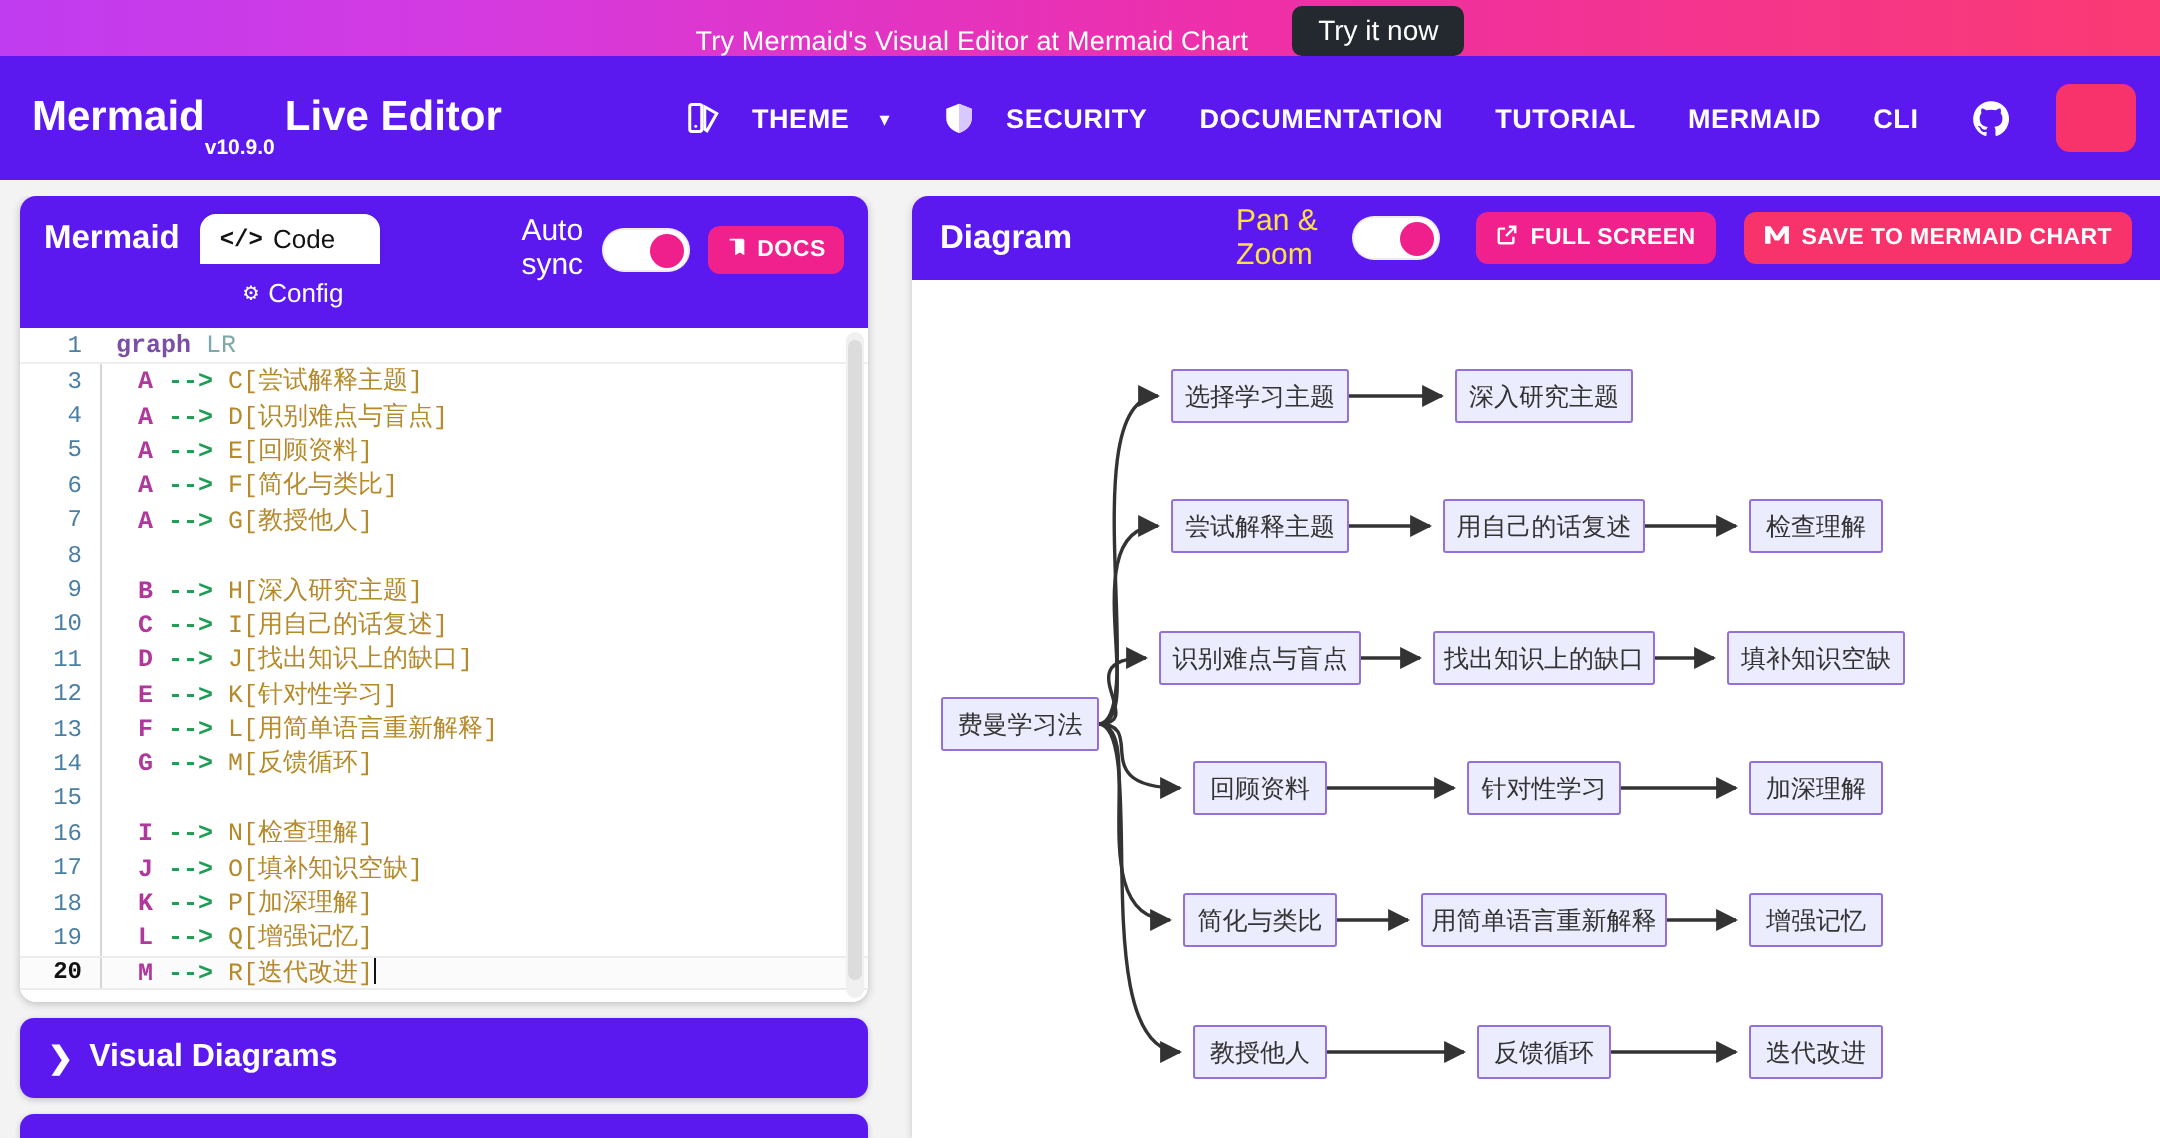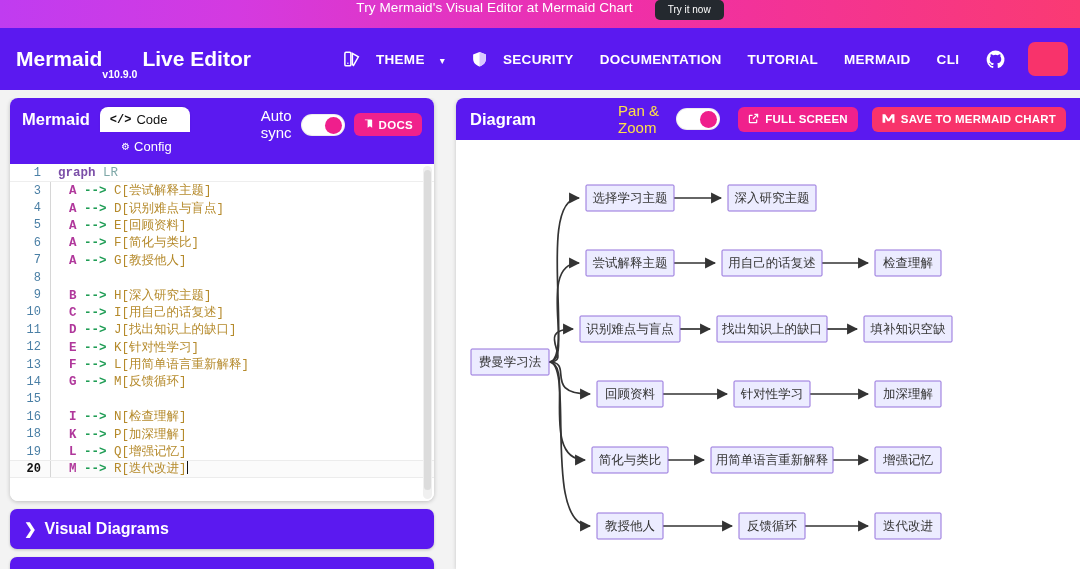--- a/index.html
+++ b/index.html
@@ -7,30 +7,30 @@
     width: 1080px; height: 569px;
     overflow: hidden;
     background: #f5f5f5;
     font-family: "Liberation Sans", sans-serif;
   }
 
   
   #promo-banner {
     height: 28px;
     background: linear-gradient(90deg, #c03cf0 0%, #d43ae0 22%, #ef2fa8 58%, #fa3a73 100%);
-    display: flex; align-items: flex-start; justify-content: center;
+    display: flex; align-items: flex-end; justify-content: center;
     gap: 22px;
     position: relative;
   }
   #promo-banner .promo-text {
     color: #ffffff; font-size: 13.5px; letter-spacing: .1px;
   }
   #promo-banner .promo-btn {
     background: #24292f; color: #ffffff;
-    font-size: 10px;
+    font-size: 14px;
     padding: 4px 13px 5px;
     border-radius: 5px;
     border: none;
     cursor: pointer;
     font-family: "Liberation Sans", sans-serif;
   }
 
   
   #navbar {
     height: 62px;
@@ -430,20 +430,25 @@
             </div>
             <div class="code-line">
               <div class="ln">15</div>
               <div class="guide"></div>
               <div class="code-txt"></div>
             </div>
             <div class="code-line">
               <div class="ln">16</div>
               <div class="guide"></div>
               <div class="code-txt"><span class="k-id">I </span><span class="k-arrow">--&gt; </span><span class="k-lbl">N[检查理解]</span></div>
+            </div>
+            <div class="code-line">
+              <div class="ln">17</div>
+              <div class="guide"></div>
+              <div class="code-txt"><span class="k-id">J </span><span class="k-arrow">--&gt; </span><span class="k-lbl">O[填补知识空缺]</span></div>
             </div>
             <div class="code-line">
               <div class="ln">18</div>
               <div class="guide"></div>
               <div class="code-txt"><span class="k-id">K </span><span class="k-arrow">--&gt; </span><span class="k-lbl">P[加深理解]</span></div>
             </div>
             <div class="code-line">
               <div class="ln">19</div>
               <div class="guide"></div>
               <div class="code-txt"><span class="k-id">L </span><span class="k-arrow">--&gt; </span><span class="k-lbl">Q[增强记忆]</span></div>

